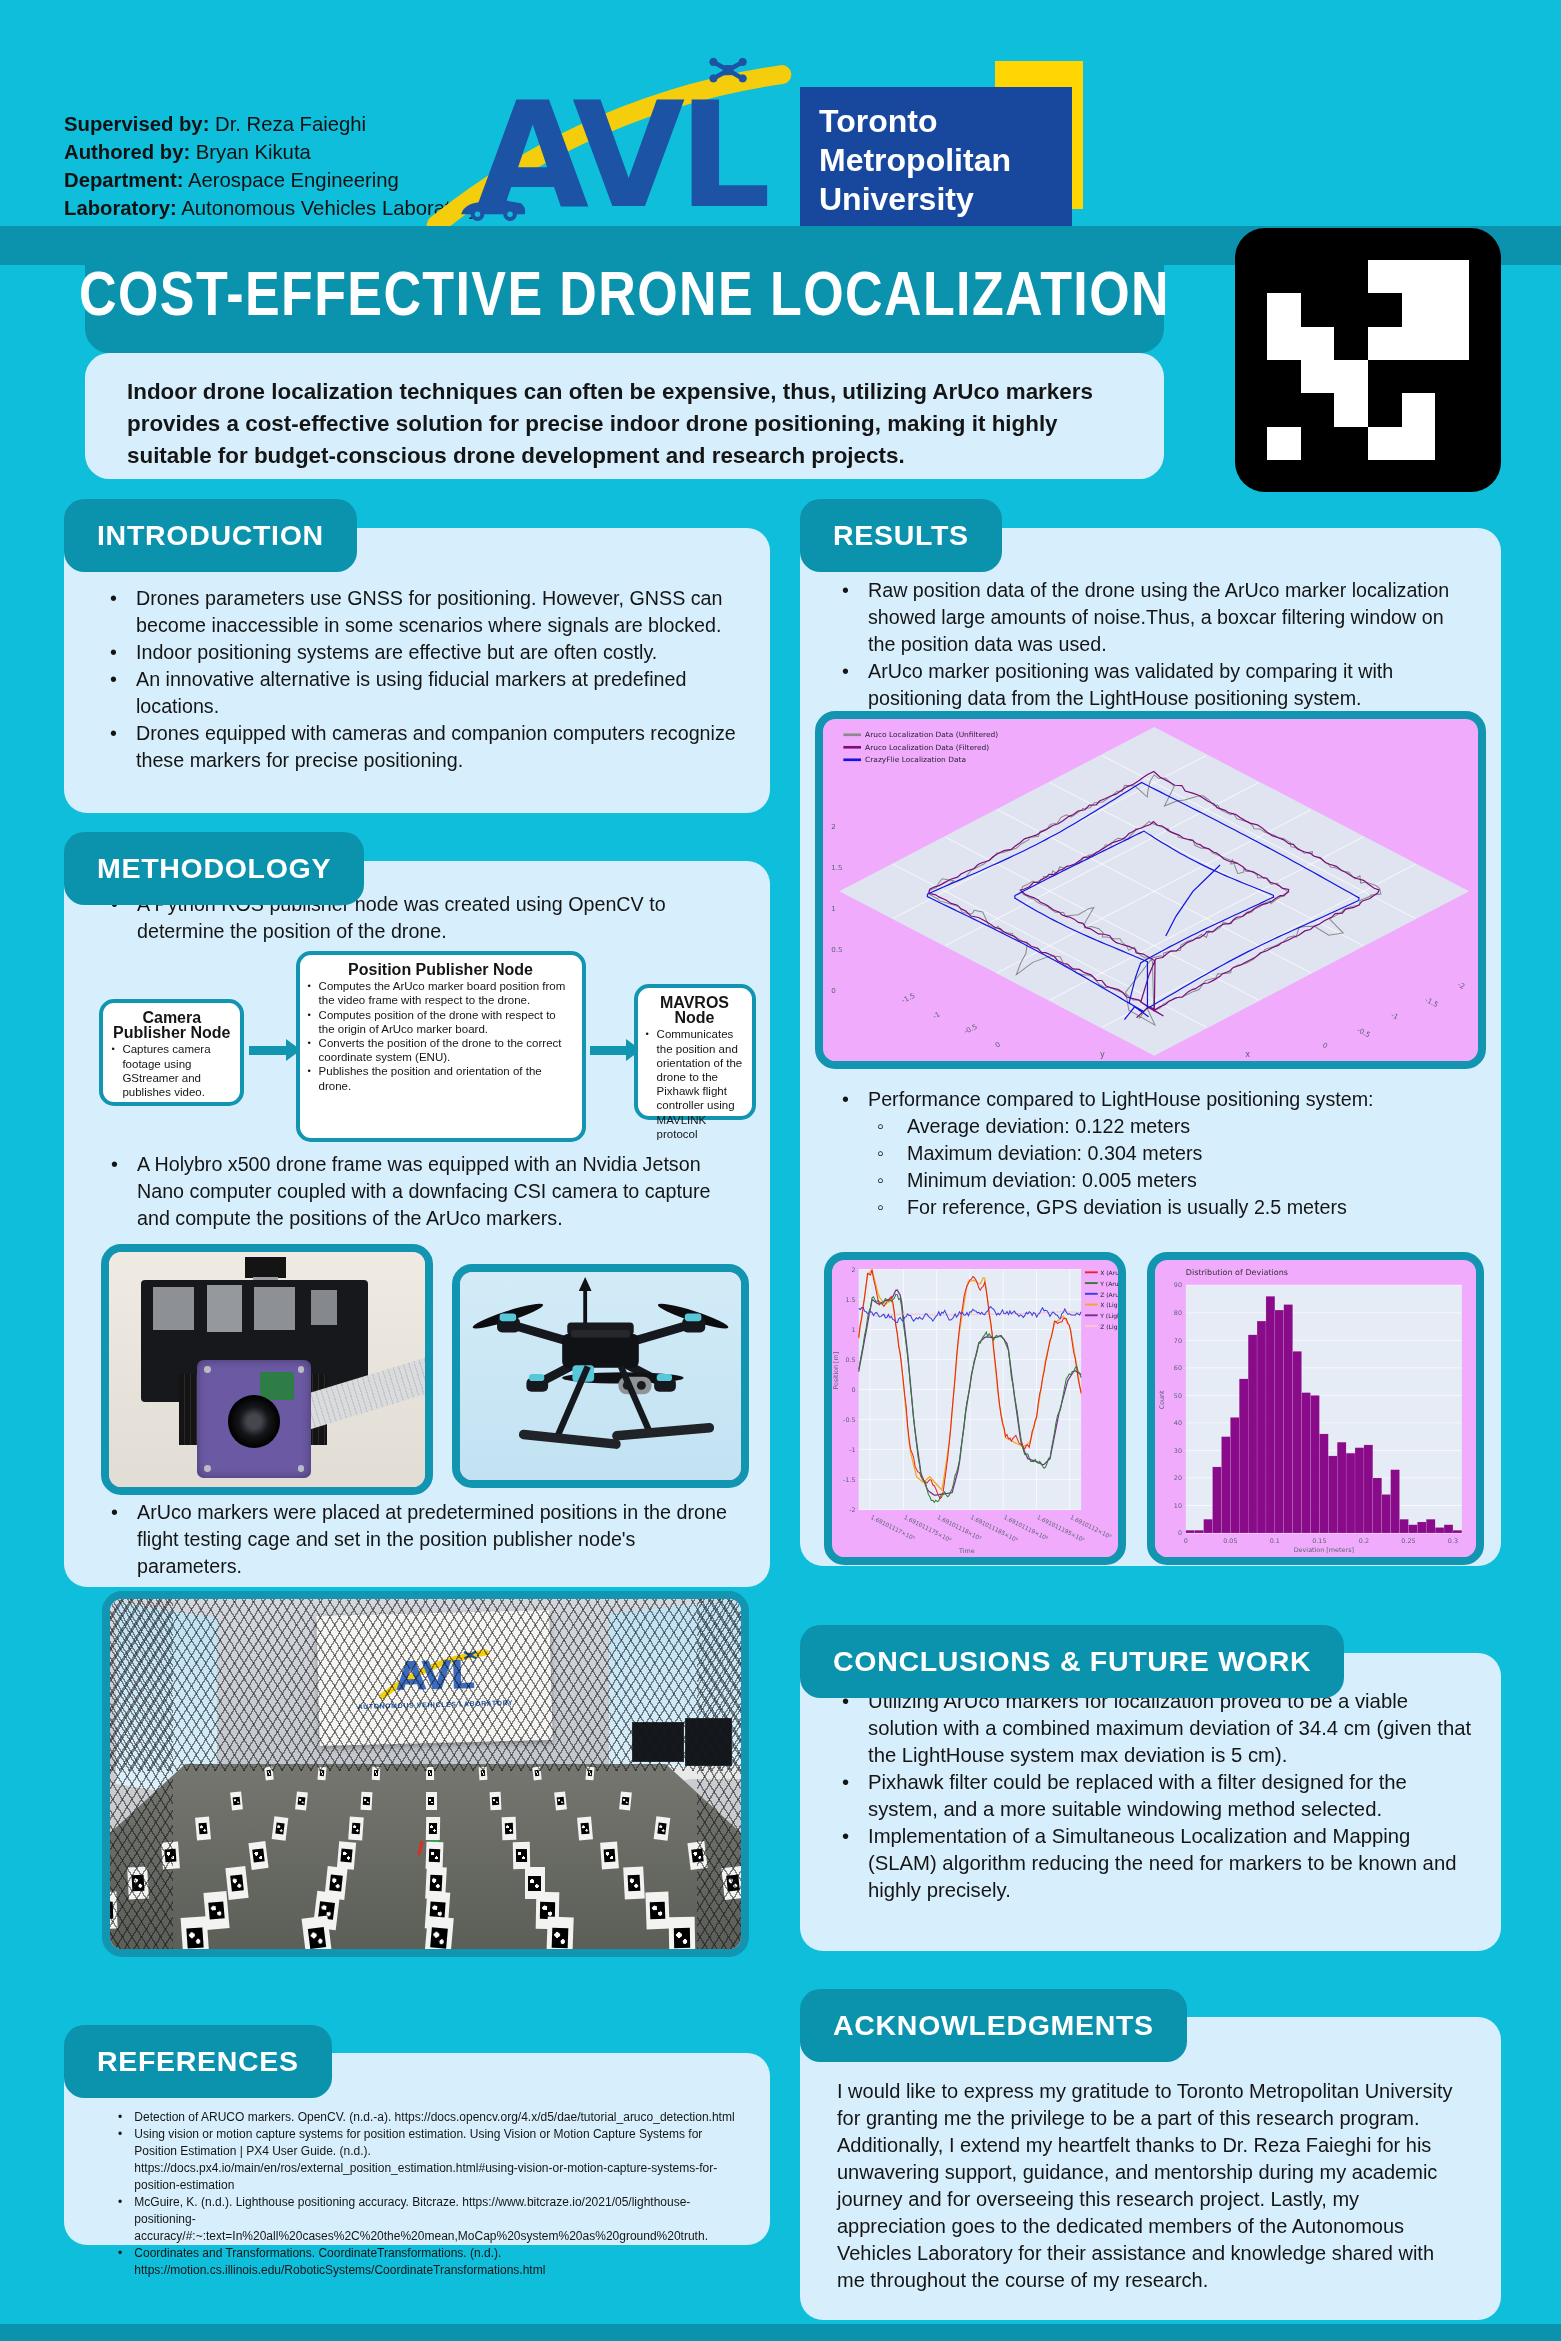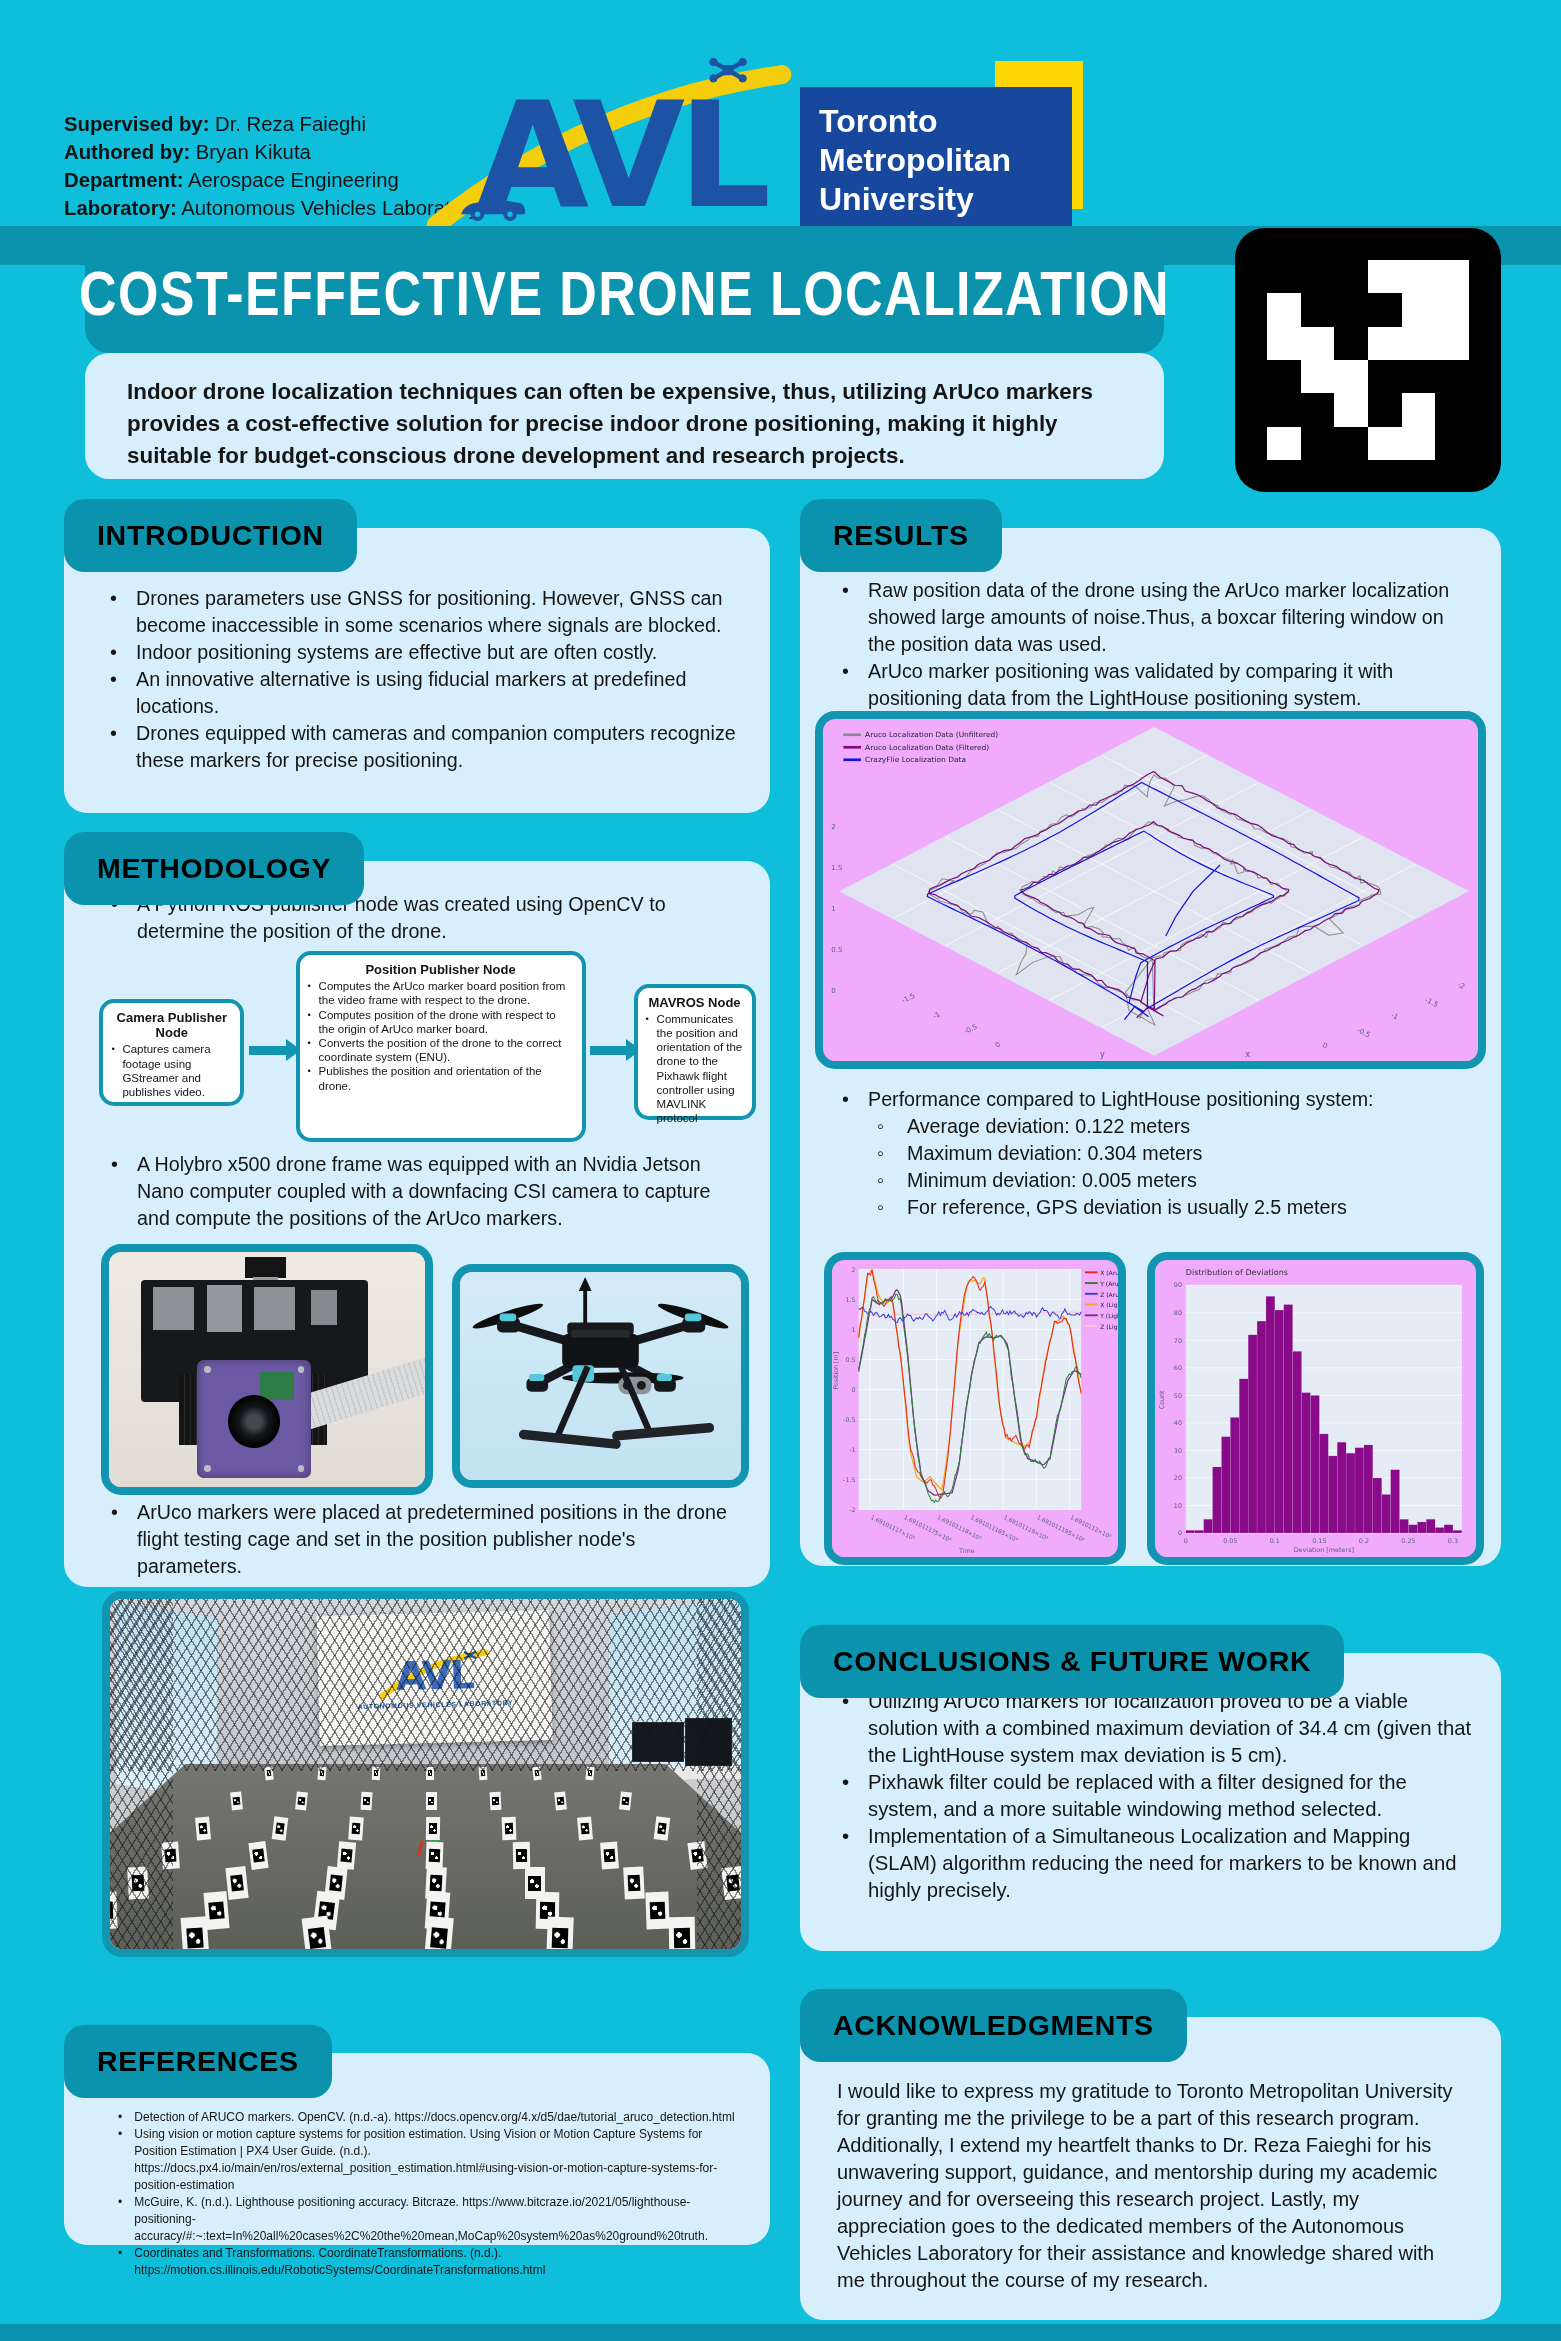--- a/index.html
+++ b/index.html
@@ -18,32 +18,32 @@
              display:flex;align-items:center;justify-content:center;}
   .title-text{color:#fff;font-weight:800;font-size:52px;letter-spacing:1.4px;transform:scaleY(1.22);white-space:nowrap;}
   .abstract-box{left:85px;top:353px;width:1079px;height:126px;background:#d7effc;border-radius:24.4px;
                 padding:23px 42px 0 42px;box-sizing:border-box;font-size:22.4px;font-weight:700;line-height:1.42;}
   
   .aruco{left:1235px;top:228px;width:266px;height:264px;background:#000;border-radius:30px;}
   .aruco-grid{position:absolute;left:32px;top:32px;right:32px;bottom:32px;display:grid;
               grid-template-columns:repeat(6,1fr);grid-template-rows:repeat(6,1fr);}
   .aruco-grid .w{background:#fff;}
   
-  .tab{height:73px;background:#0b93ae;border-radius:20.3px;color:#000000;font-weight:800;font-size:28.5px;
+  .tab{height:73px;background:#0b93ae;border-radius:20.3px;color:#ffffff;font-weight:800;font-size:28.5px;
        letter-spacing:0.7px;line-height:73px;padding:0 33px;white-space:nowrap;z-index:3;}
   .panel{background:#d7effc;border-radius:23px;z-index:1;box-sizing:border-box;}
   .bullet{display:flex;align-items:flex-start;}
   .bullet .dot{width:26px;flex:0 0 26px;}
   .bullet .btext{flex:1;}
   .blist{font-size:19.7px;line-height:27px;}
   .sub .dot{width:30px;flex:0 0 30px;}
   
   .fnode{position:absolute;background:#fff;border:4.1px solid #1295b0;border-radius:15px;box-sizing:border-box;
          padding:5.4px 8.1px;}
-  .fnode h4{margin:1.4px 0 1.4px 0;text-align:center;font-size:13px;line-height:15.6px;}
+  .fnode h4{margin:1.4px 0 1.4px 0;text-align:center;font-size:16px;line-height:15.6px;}
   .fnode .bullet{font-size:11.5px;line-height:14.2px;}
   .fnode .dot{width:11px;flex:0 0 11px;font-size:9.5px;}
   .farrow{position:absolute;height:8.8px;background:#1295b0;}
   .farrow:after{content:"";position:absolute;right:-13.6px;top:-7.5px;border-left:15px solid #1295b0;
                 border-top:11.5px solid transparent;border-bottom:11.5px solid transparent;}
   
   .frame{position:absolute;border:8.8px solid #1295b0;border-radius:20.3px;background:#f0abfc;overflow:hidden;box-sizing:border-box;}
   svg text{font-family:"DejaVu Sans", sans-serif;}
   
   .cage-wall{position:absolute;left:0;top:0;right:0;height:49%;background:linear-gradient(#d4d7db,#c3c6cb);}

